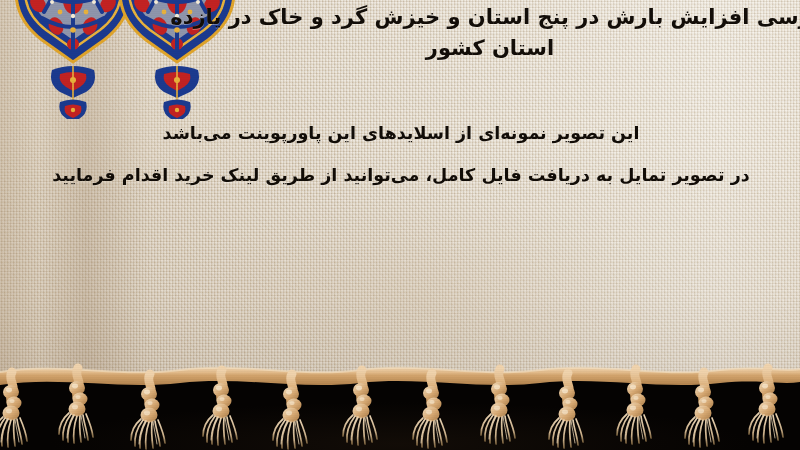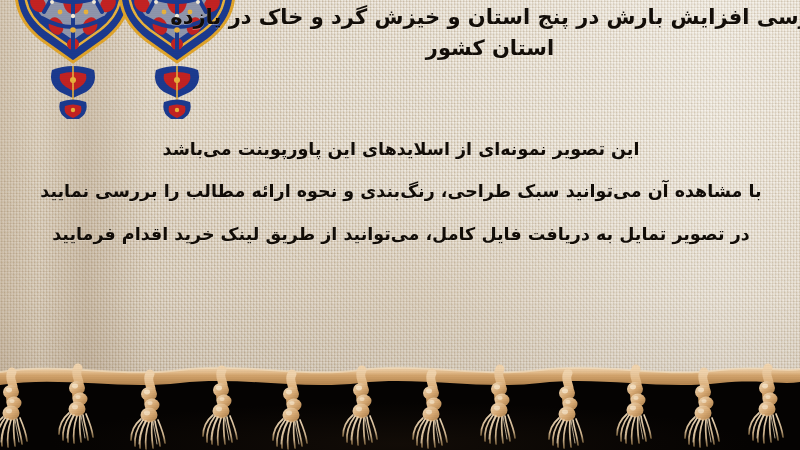--- a/index.html
+++ b/index.html
@@ -93,21 +93,21 @@
     letter-spacing: 0px;
     text-shadow: 0 1px 0 rgba(255,250,240,0.35);
     white-space: nowrap;
     direction: rtl;
   }
   .title .t-line { display: block; }
   .title .t-line1 { margin-right: -22px; }
 
   .body-block {
     position: absolute;
-    top: 128px;
+    top: 112px;
     right: 4px;
     width: 790px;
     text-align: center;
     direction: rtl;
     color: #110c07;
   }
   .body-line {
     display: block;
     font-size: 17.5px;
     font-weight: bold;
@@ -237,21 +237,20 @@
     </svg>
   </div>
 
   <div class="title">
     <span class="t-line t-line1">بررسی افزایش بارش در پنج استان و خیزش گرد و خاک در یازده</span>
     <span class="t-line t-line2">استان کشور</span>
   </div>
 
   <div class="body-block">
     <span class="body-line">این تصویر نمونه‌ای از اسلایدهای این پاورپوینت می‌باشد</span>
-    <span class="body-line">با مشاهده آن می‌توانید سبک طراحی، رنگ‌بندی و نحوه ارائه مطالب را بررسی نمایید</span>
     <span class="body-line">در تصویر تمایل به دریافت فایل کامل، می‌توانید از طریق لینک خرید اقدام فرمایید</span>
   </div>
 
   <div class="black-band"></div>
 
   <svg class="fringe-layer" viewBox="0 0 800 98" preserveAspectRatio="none">
     <defs>
       <linearGradient id="cordG" x1="0" y1="0" x2="0" y2="1">
         <stop offset="0%" stop-color="#f0d3ad"></stop>
         <stop offset="45%" stop-color="#d9a970"></stop>

